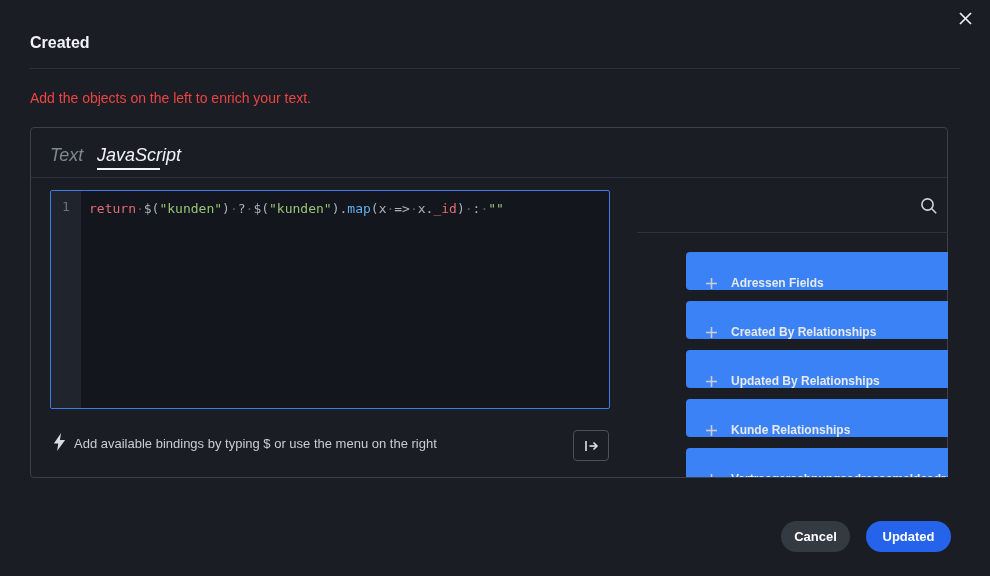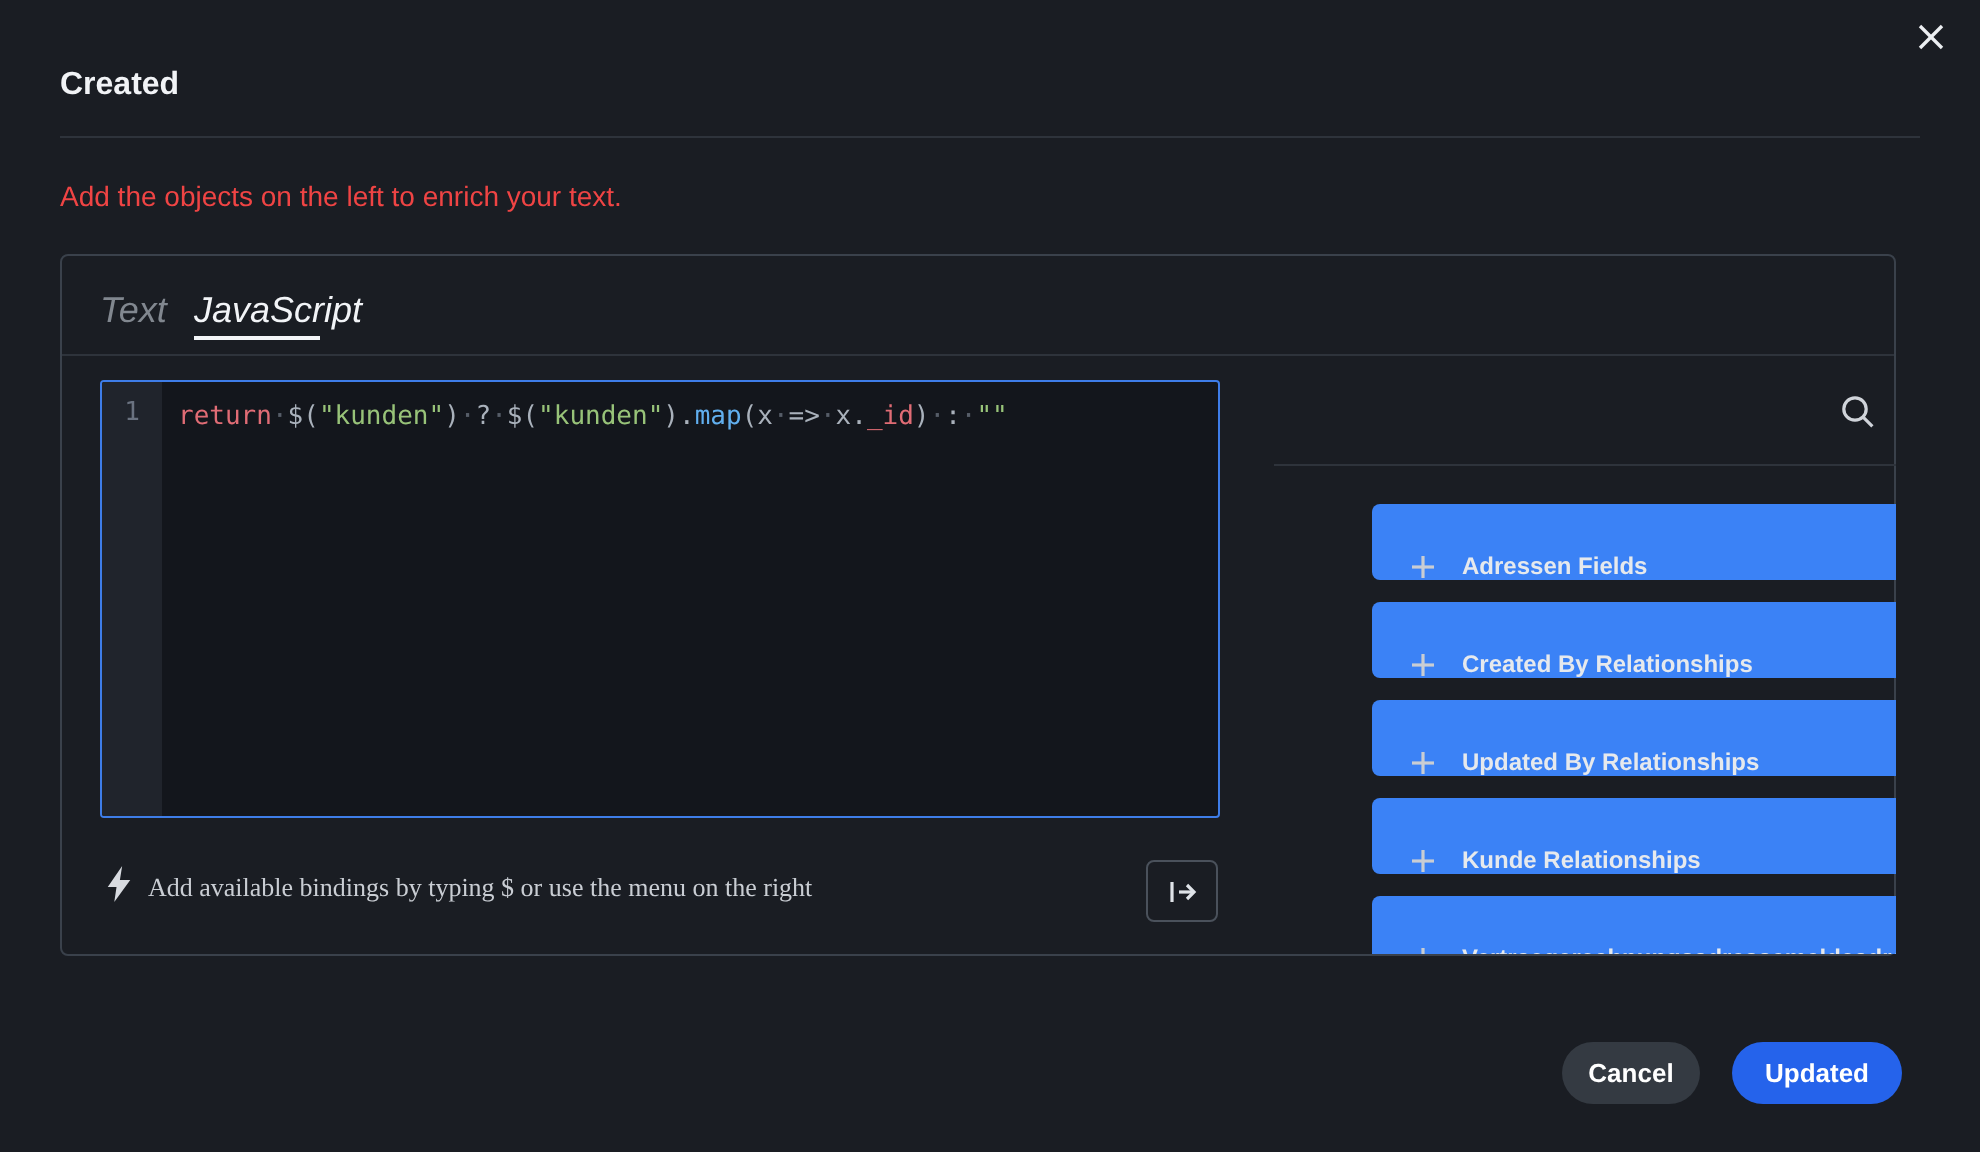--- a/index.html
+++ b/index.html
@@ -57,21 +57,21 @@
   }
   .tok-kw   { color: #e06c75; }
   .tok-str  { color: #98c379; }
   .tok-fn   { color: #61afef; }
   .tok-prop { color: #e06c75; }
   .tok-ws   { color: #565d68; }
   .tok-pl   { color: #a9b1bb; }
 
   
   .hint-bolt { left: 21px; top: 305px; width: 15px; height: 18px; }
-  .hint-text { left: 43px; top: 308px; font-size: 13px; color: #c9cdd3; font-family: Liberation Serif, serif; }
+  .hint-text { left: 43px; top: 308px; font-size: 13px; color: #c9cdd3; }
   .expand-btn {
     left: 542px; top: 302px; width: 36px; height: 31px;
     background: transparent; border: 1px solid #4a515b; border-radius: 4px;
     cursor: pointer; display: flex; align-items: center; justify-content: center;
   }
 
   
   .right-col { left: 606px; top: 50px; width: 311px; height: 299px; overflow: hidden; }
   .search-input {
     position: absolute; left: 10px; top: 10px; width: 262px; height: 28px;

